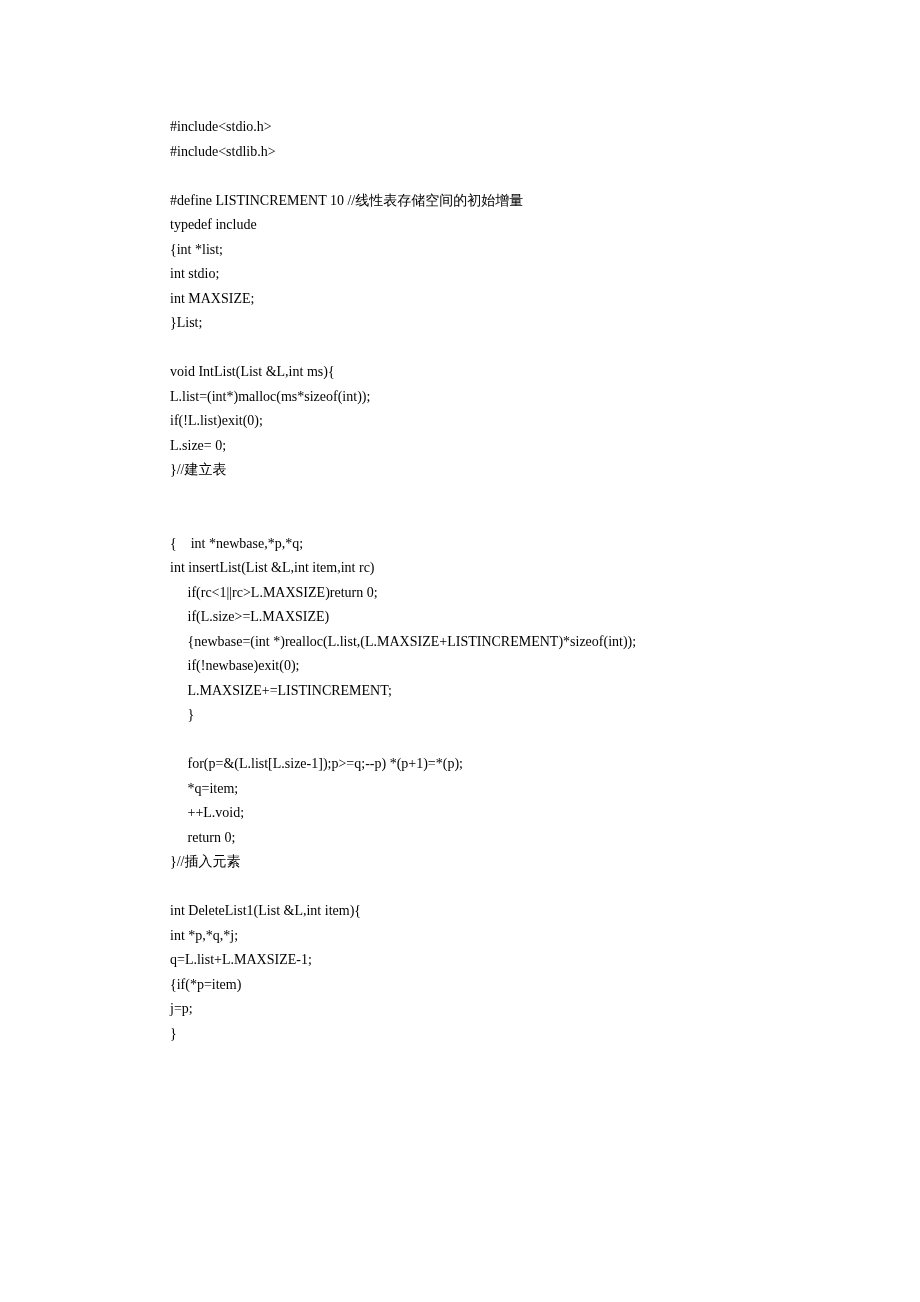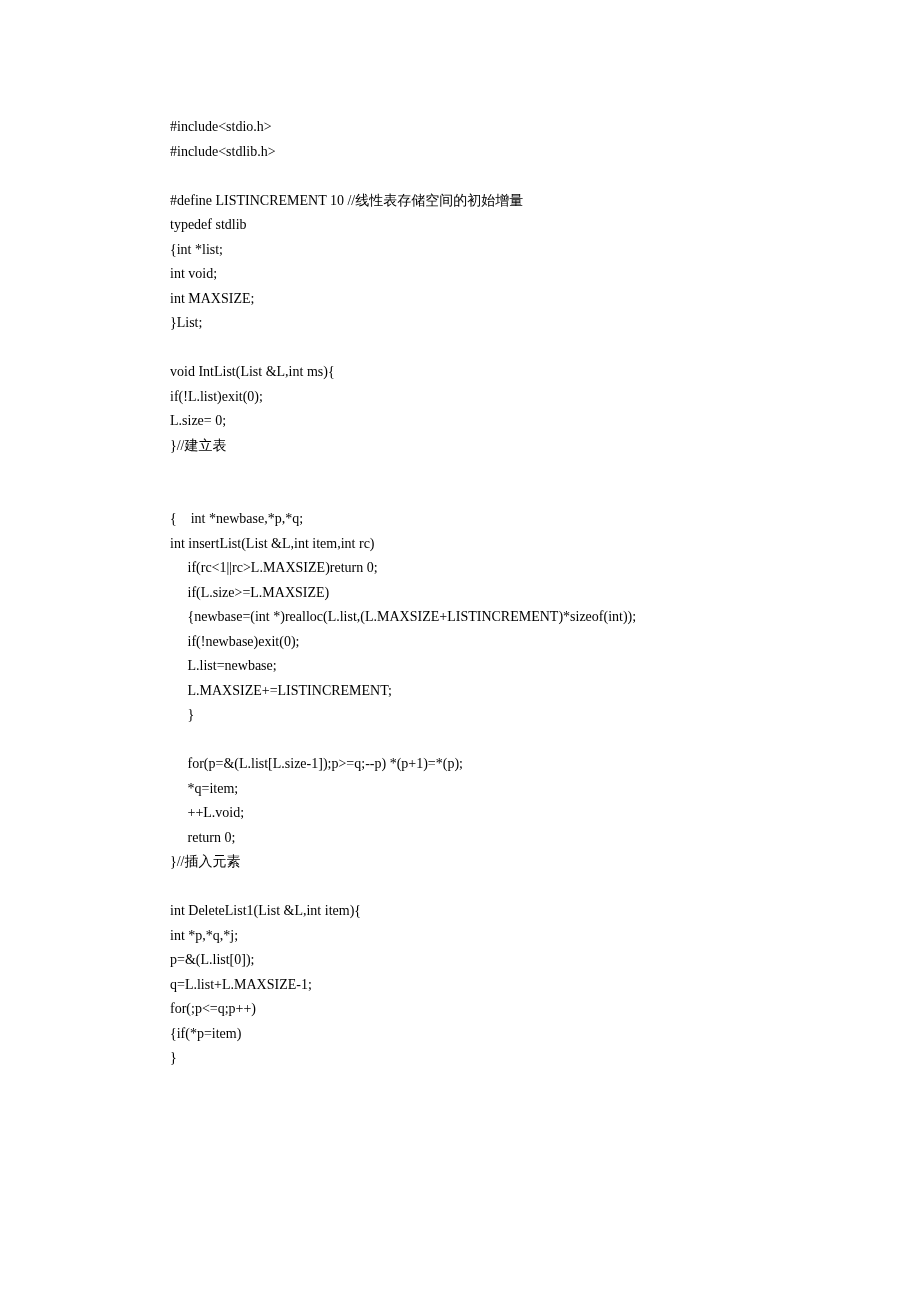--- a/index.html
+++ b/index.html
@@ -26,49 +26,48 @@
 </style>
 </head>
 <body>
 
 <div class="page">
   <div id="code-container">
       <div class="code-line">#include&lt;stdio.h&gt;</div>
       <div class="code-line">#include&lt;stdlib.h&gt;</div>
       <div class="code-line">&nbsp;</div>
       <div class="code-line">#define LISTINCREMENT 10 //线性表存储空间的初始增量</div>
-      <div class="code-line">typedef stdlib</div>
+      <div class="code-line">typedef include</div>
       <div class="code-line">{int *list;</div>
-      <div class="code-line">int void;</div>
+      <div class="code-line">int stdio;</div>
       <div class="code-line">int MAXSIZE;</div>
       <div class="code-line">}List;</div>
       <div class="code-line">&nbsp;</div>
       <div class="code-line">void IntList(List &amp;L,int ms){</div>
+      <div class="code-line">L.list=(int*)malloc(ms*sizeof(int));</div>
       <div class="code-line">if(!L.list)exit(0);</div>
       <div class="code-line">L.size= 0;</div>
       <div class="code-line">}//建立表</div>
       <div class="code-line">&nbsp;</div>
       <div class="code-line">&nbsp;</div>
       <div class="code-line">{    int *newbase,*p,*q;</div>
       <div class="code-line">int insertList(List &amp;L,int item,int rc)</div>
       <div class="code-line">     if(rc&lt;1||rc&gt;L.MAXSIZE)return 0;</div>
       <div class="code-line">     if(L.size&gt;=L.MAXSIZE)</div>
       <div class="code-line">     {newbase=(int *)realloc(L.list,(L.MAXSIZE+LISTINCREMENT)*sizeof(int));</div>
       <div class="code-line">     if(!newbase)exit(0);</div>
-      <div class="code-line">     L.list=newbase;</div>
       <div class="code-line">     L.MAXSIZE+=LISTINCREMENT;</div>
       <div class="code-line">     }</div>
       <div class="code-line">&nbsp;</div>
       <div class="code-line">     for(p=&amp;(L.list[L.size-1]);p&gt;=q;--p) *(p+1)=*(p);</div>
       <div class="code-line">     *q=item;</div>
       <div class="code-line">     ++L.void;</div>
       <div class="code-line">     return 0;</div>
       <div class="code-line">}//插入元素</div>
       <div class="code-line">&nbsp;</div>
       <div class="code-line">int DeleteList1(List &amp;L,int item){</div>
       <div class="code-line">int *p,*q,*j;</div>
-      <div class="code-line">p=&amp;(L.list[0]);</div>
       <div class="code-line">q=L.list+L.MAXSIZE-1;</div>
-      <div class="code-line">for(;p&lt;=q;p++)</div>
       <div class="code-line">{if(*p=item)</div>
+      <div class="code-line">j=p;</div>
       <div class="code-line">}</div>
     </div>
 </div>
 
 </body></html>

